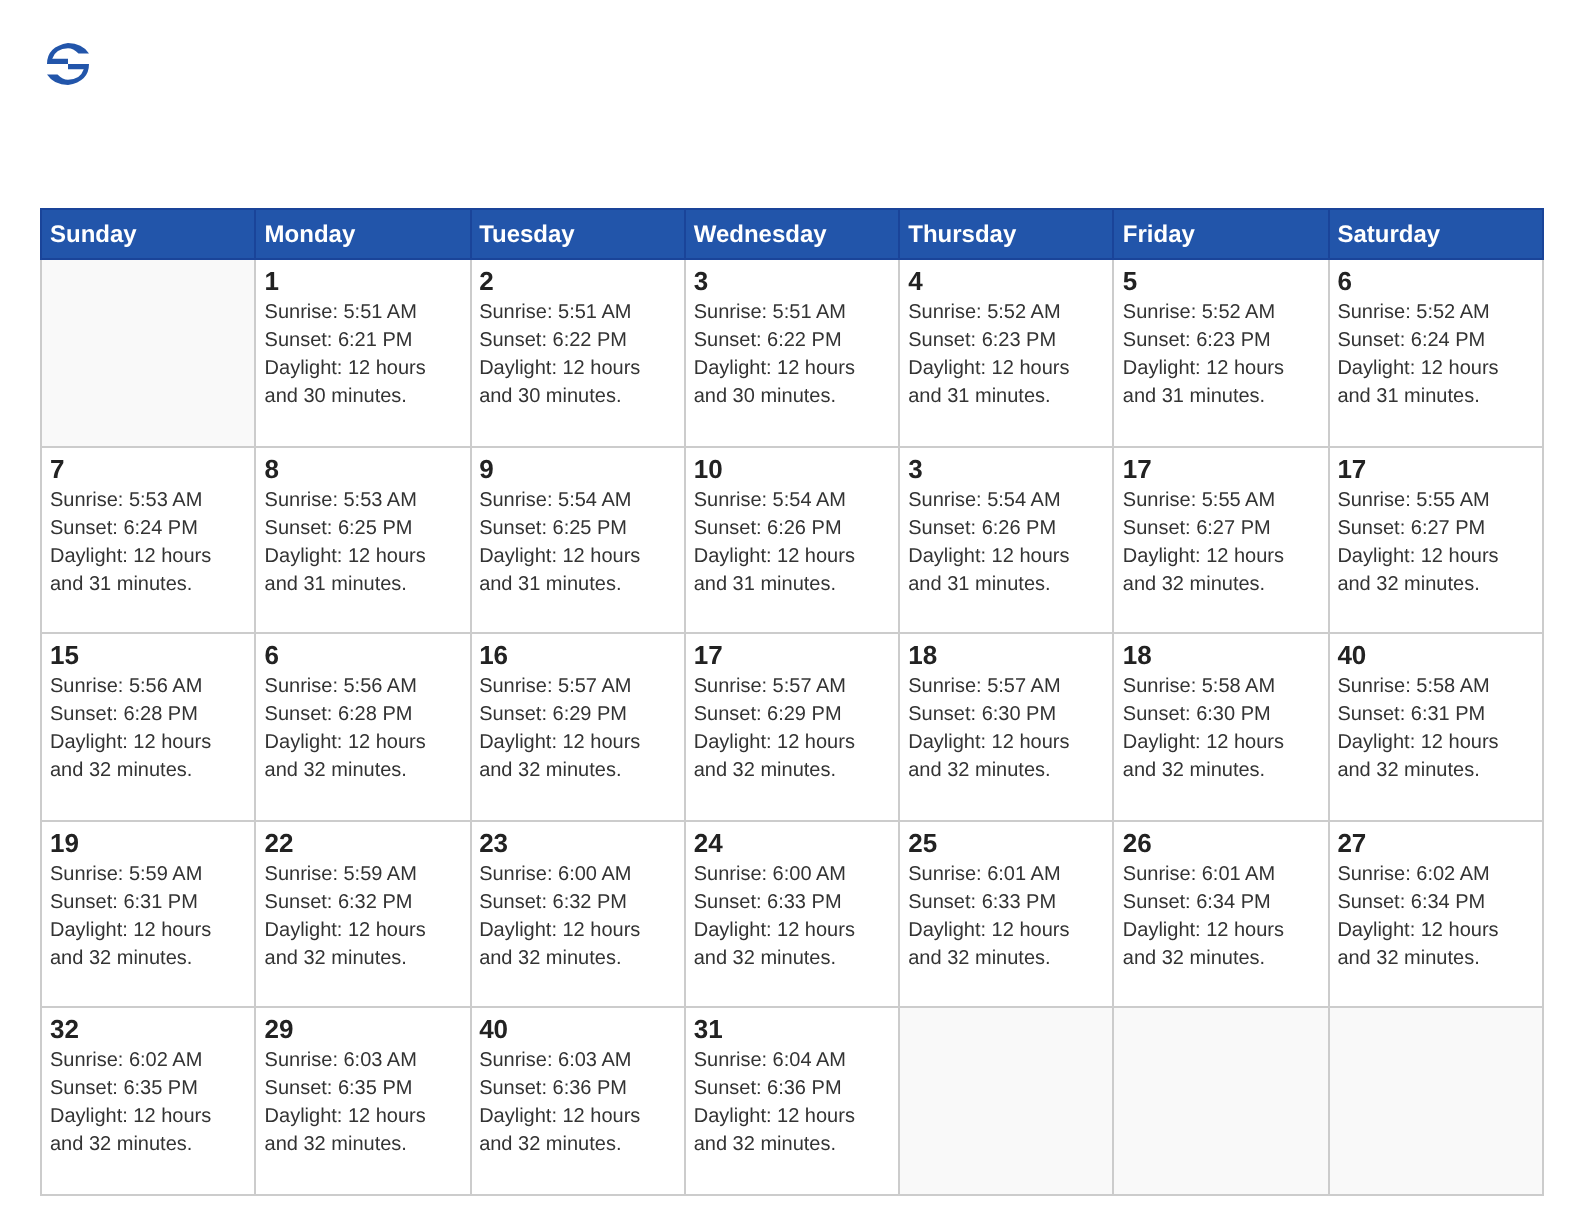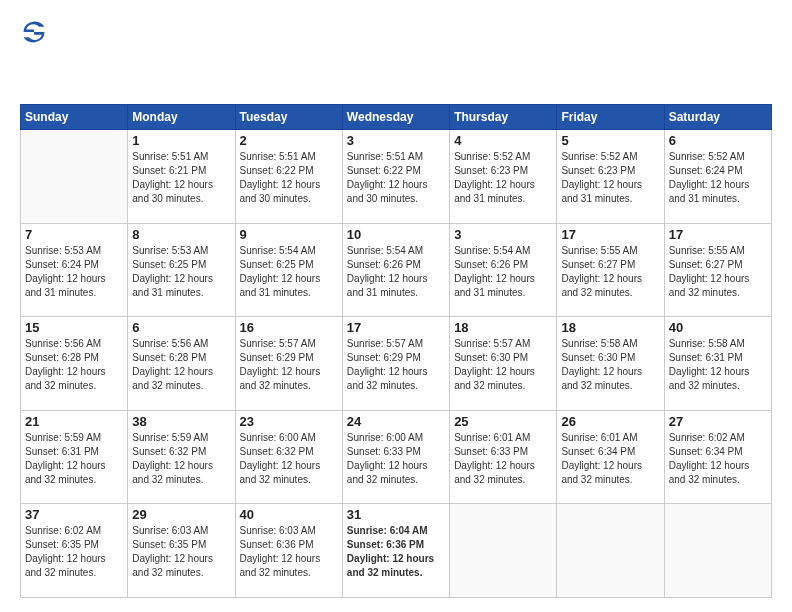--- a/index.html
+++ b/index.html
@@ -268,28 +268,28 @@
           <td>
             <span class="day-number">40</span>
             <div class="day-info" style="white-space: pre-line;">Sunrise: 5:58 AM
 Sunset: 6:31 PM
 Daylight: 12 hours
 and 32 minutes.</div>
           </td>
         </tr>
         <tr>
           <td>
-            <span class="day-number">21</span>
+            <span class="day-number">19</span>
             <div class="day-info" style="white-space: pre-line;">Sunrise: 5:59 AM
 Sunset: 6:31 PM
 Daylight: 12 hours
 and 32 minutes.</div>
           </td>
           <td>
-            <span class="day-number">38</span>
+            <span class="day-number">22</span>
             <div class="day-info" style="white-space: pre-line;">Sunrise: 5:59 AM
 Sunset: 6:32 PM
 Daylight: 12 hours
 and 32 minutes.</div>
           </td>
           <td>
             <span class="day-number">23</span>
             <div class="day-info" style="white-space: pre-line;">Sunrise: 6:00 AM
 Sunset: 6:32 PM
 Daylight: 12 hours
@@ -319,21 +319,21 @@
           <td>
             <span class="day-number">27</span>
             <div class="day-info" style="white-space: pre-line;">Sunrise: 6:02 AM
 Sunset: 6:34 PM
 Daylight: 12 hours
 and 32 minutes.</div>
           </td>
         </tr>
         <tr>
           <td>
-            <span class="day-number">37</span>
+            <span class="day-number">32</span>
             <div class="day-info" style="white-space: pre-line;">Sunrise: 6:02 AM
 Sunset: 6:35 PM
 Daylight: 12 hours
 and 32 minutes.</div>
           </td>
           <td>
             <span class="day-number">29</span>
             <div class="day-info" style="white-space: pre-line;">Sunrise: 6:03 AM
 Sunset: 6:35 PM
 Daylight: 12 hours
@@ -341,21 +341,21 @@
           </td>
           <td>
             <span class="day-number">40</span>
             <div class="day-info" style="white-space: pre-line;">Sunrise: 6:03 AM
 Sunset: 6:36 PM
 Daylight: 12 hours
 and 32 minutes.</div>
           </td>
           <td>
             <span class="day-number">31</span>
-            <div class="day-info" style="white-space: pre-line; font-weight: bold;">Sunrise: 6:04 AM
+            <div class="day-info" style="white-space: pre-line;">Sunrise: 6:04 AM
 Sunset: 6:36 PM
 Daylight: 12 hours
 and 32 minutes.</div>
           </td>
           <td class="empty"></td>
           <td class="empty"></td>
           <td class="empty"></td>
         </tr>
       </tbody>
   </table>

